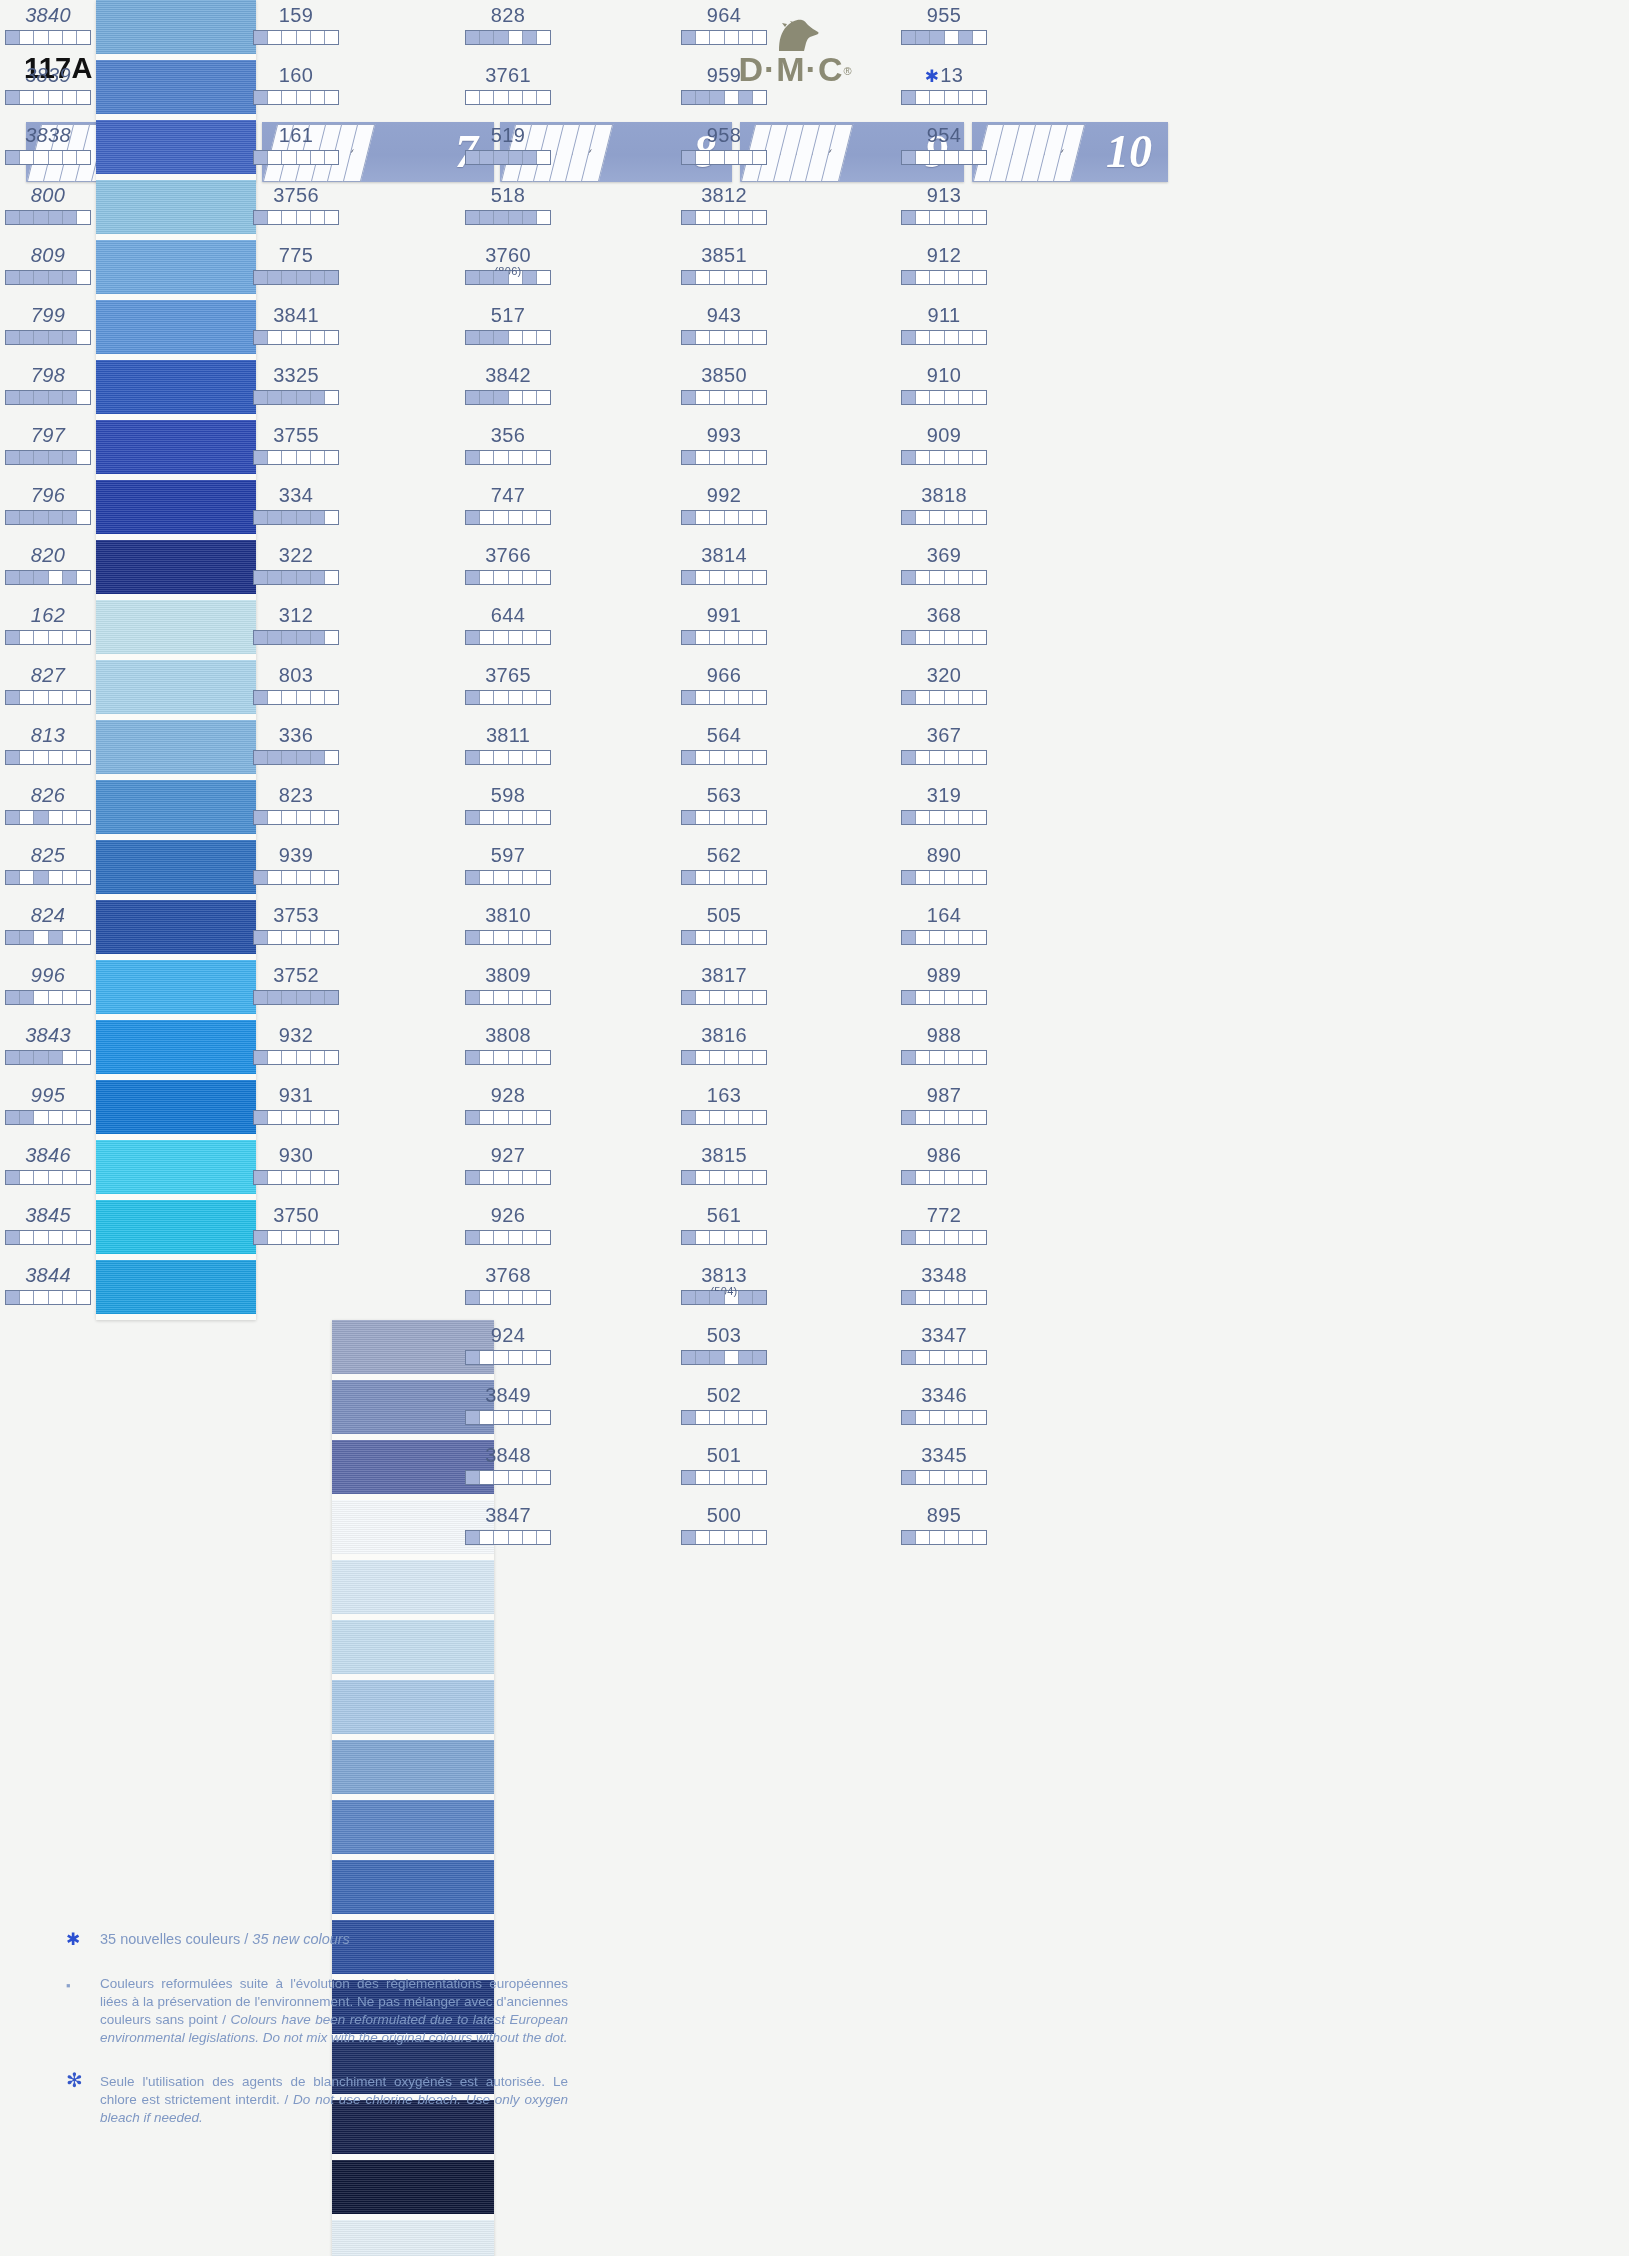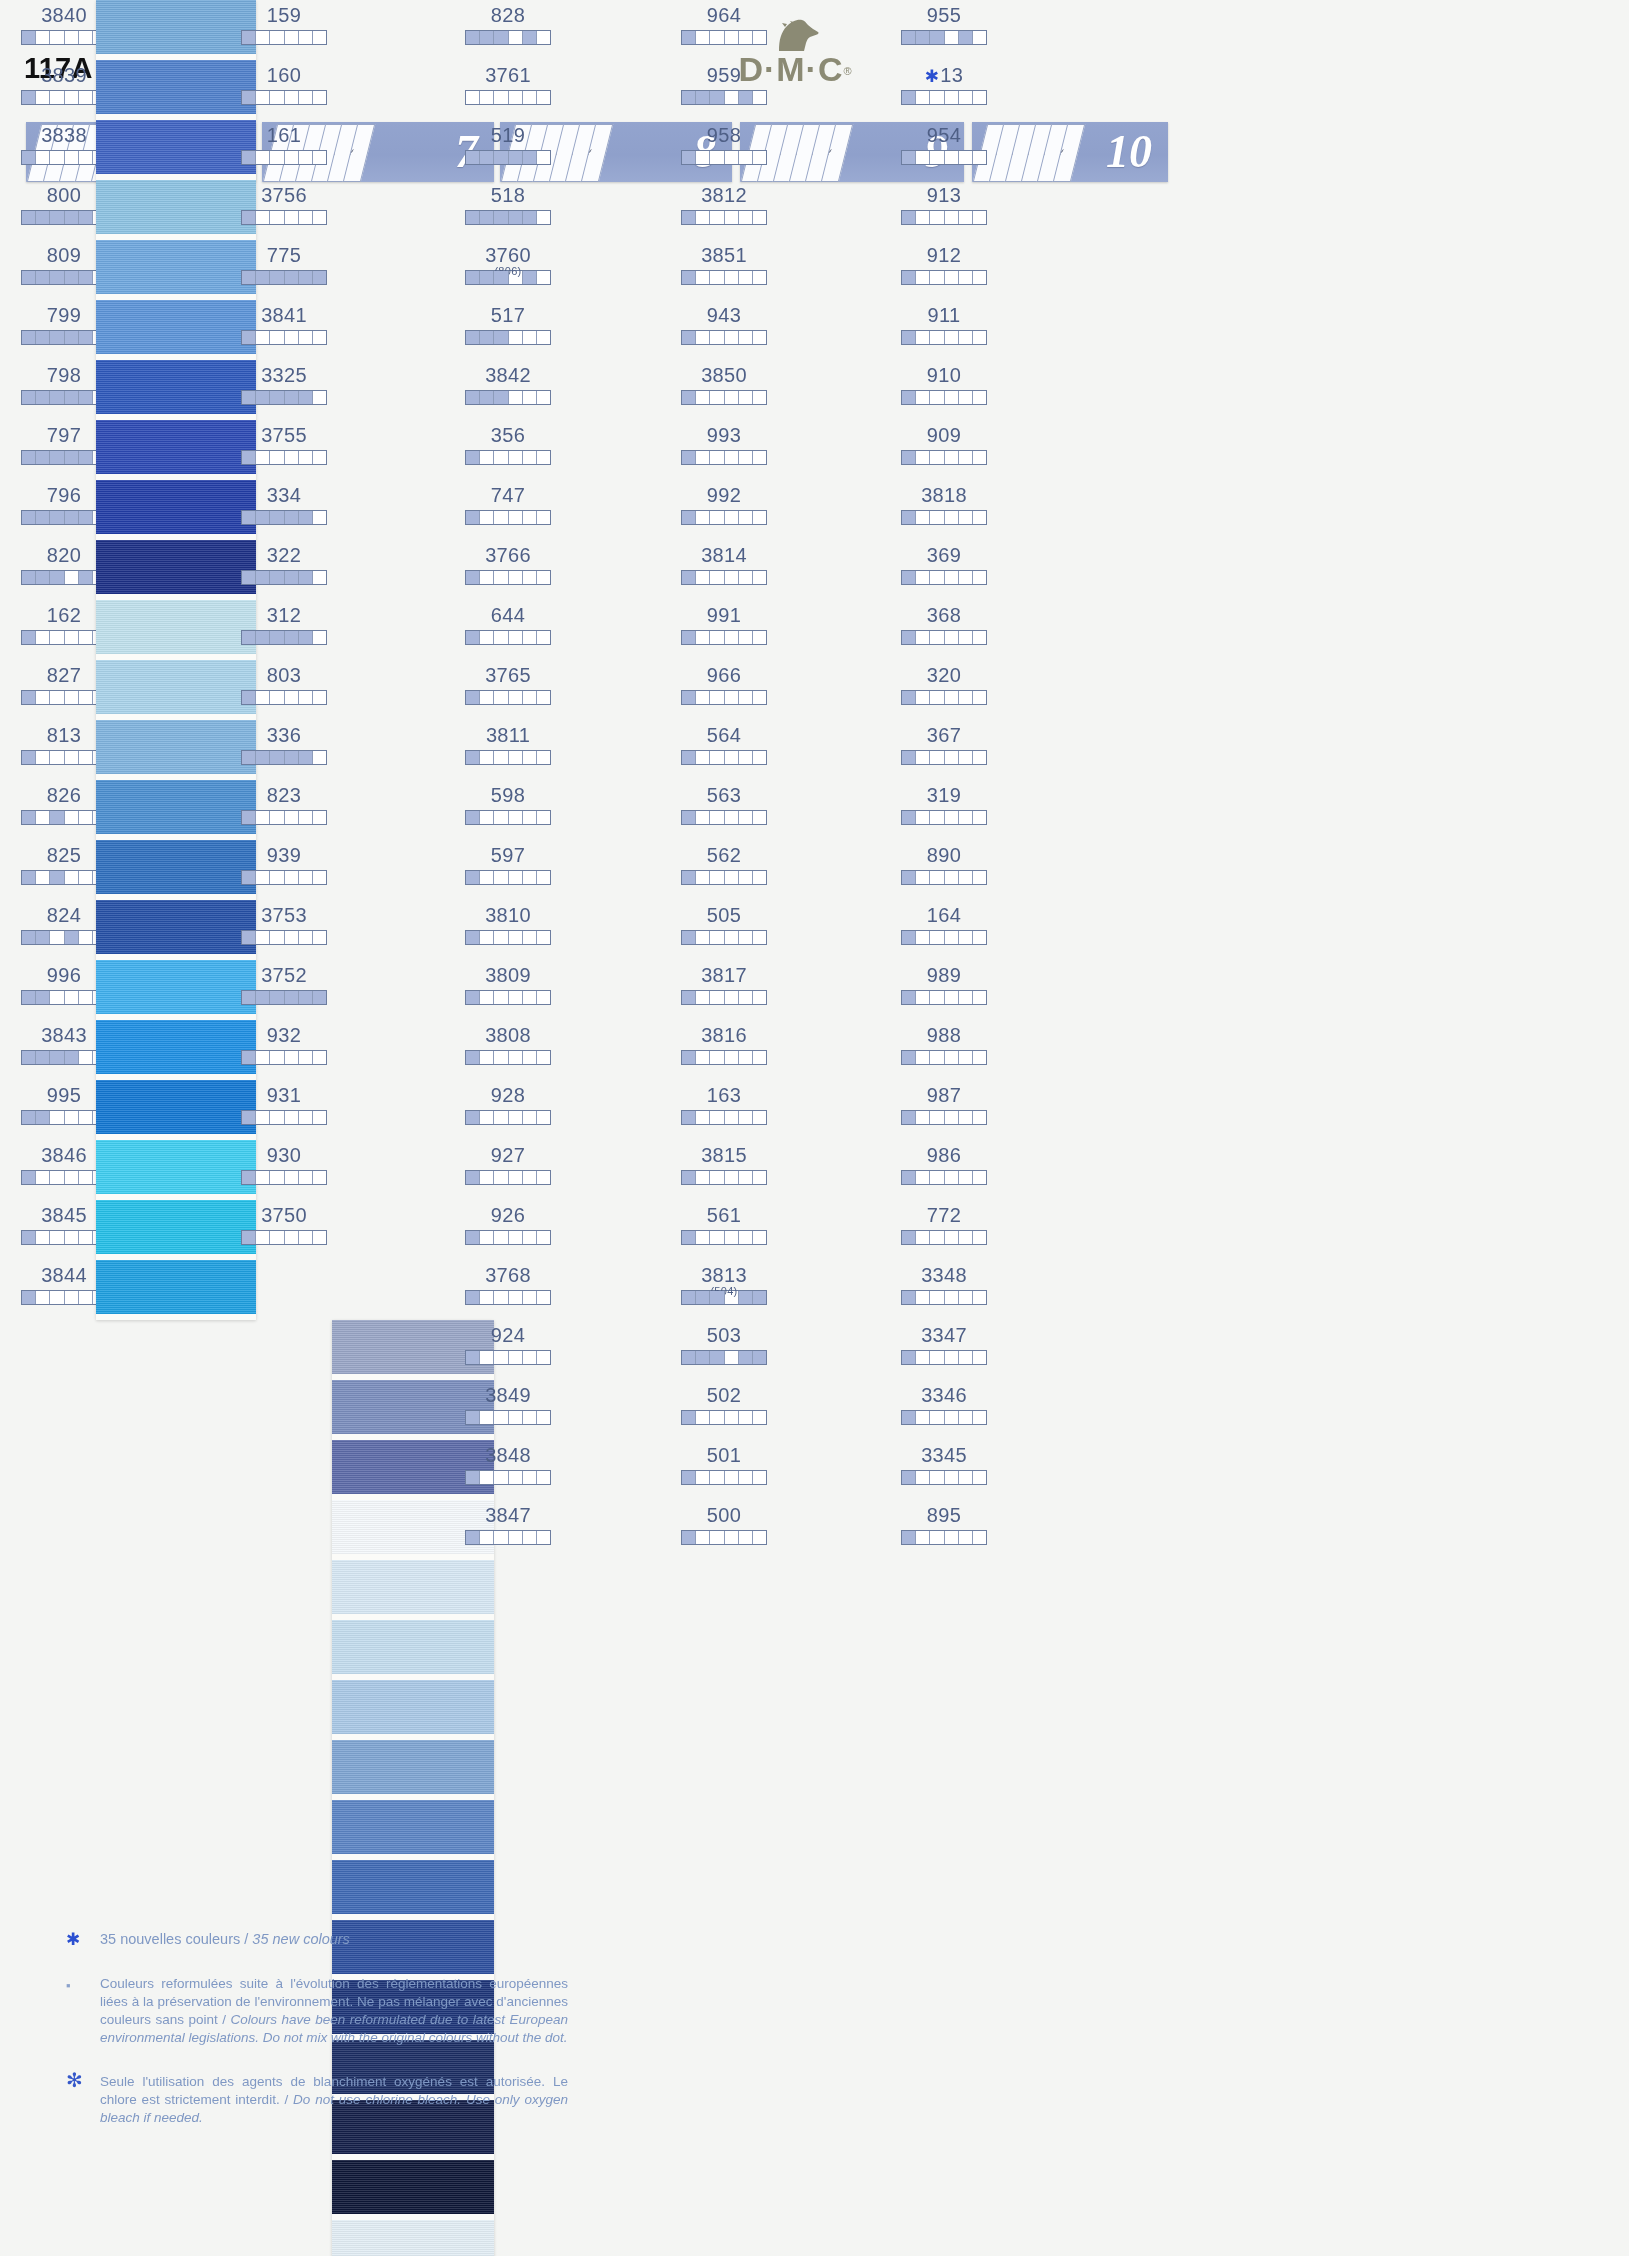--- a/index.html
+++ b/index.html
@@ -138,21 +138,21 @@
         </div>
         <div class="tick" style="left: 64px;">
           <span>116 n°8</span>
         </div>
         <div class="tick" style="left: 80px;">
           <span>116 n°12</span>
         </div>
       </div>
       <div class="bignum">6</div>
     </div>
-    <div class="col numcol" style="left: 16px;">
+    <div class="col numcol" style="left: 0px; font-style: italic;">
       <div class="row">
         <div class="num">3840</div>
         <div class="boxes">
           <i class="on"></i>
           <i></i>
           <i></i>
           <i></i>
           <i></i>
           <i></i>
         </div>
@@ -451,21 +451,21 @@
         </div>
         <div class="tick" style="left: 64px;">
           <span>116 n°8</span>
         </div>
         <div class="tick" style="left: 80px;">
           <span>116 n°12</span>
         </div>
       </div>
       <div class="bignum">7</div>
     </div>
-    <div class="col numcol" style="left: 236px;">
+    <div class="col numcol" style="left: 248px;">
       <div class="row">
         <div class="num">159</div>
         <div class="boxes">
           <i class="on"></i>
           <i></i>
           <i></i>
           <i></i>
           <i></i>
           <i></i>
         </div>

